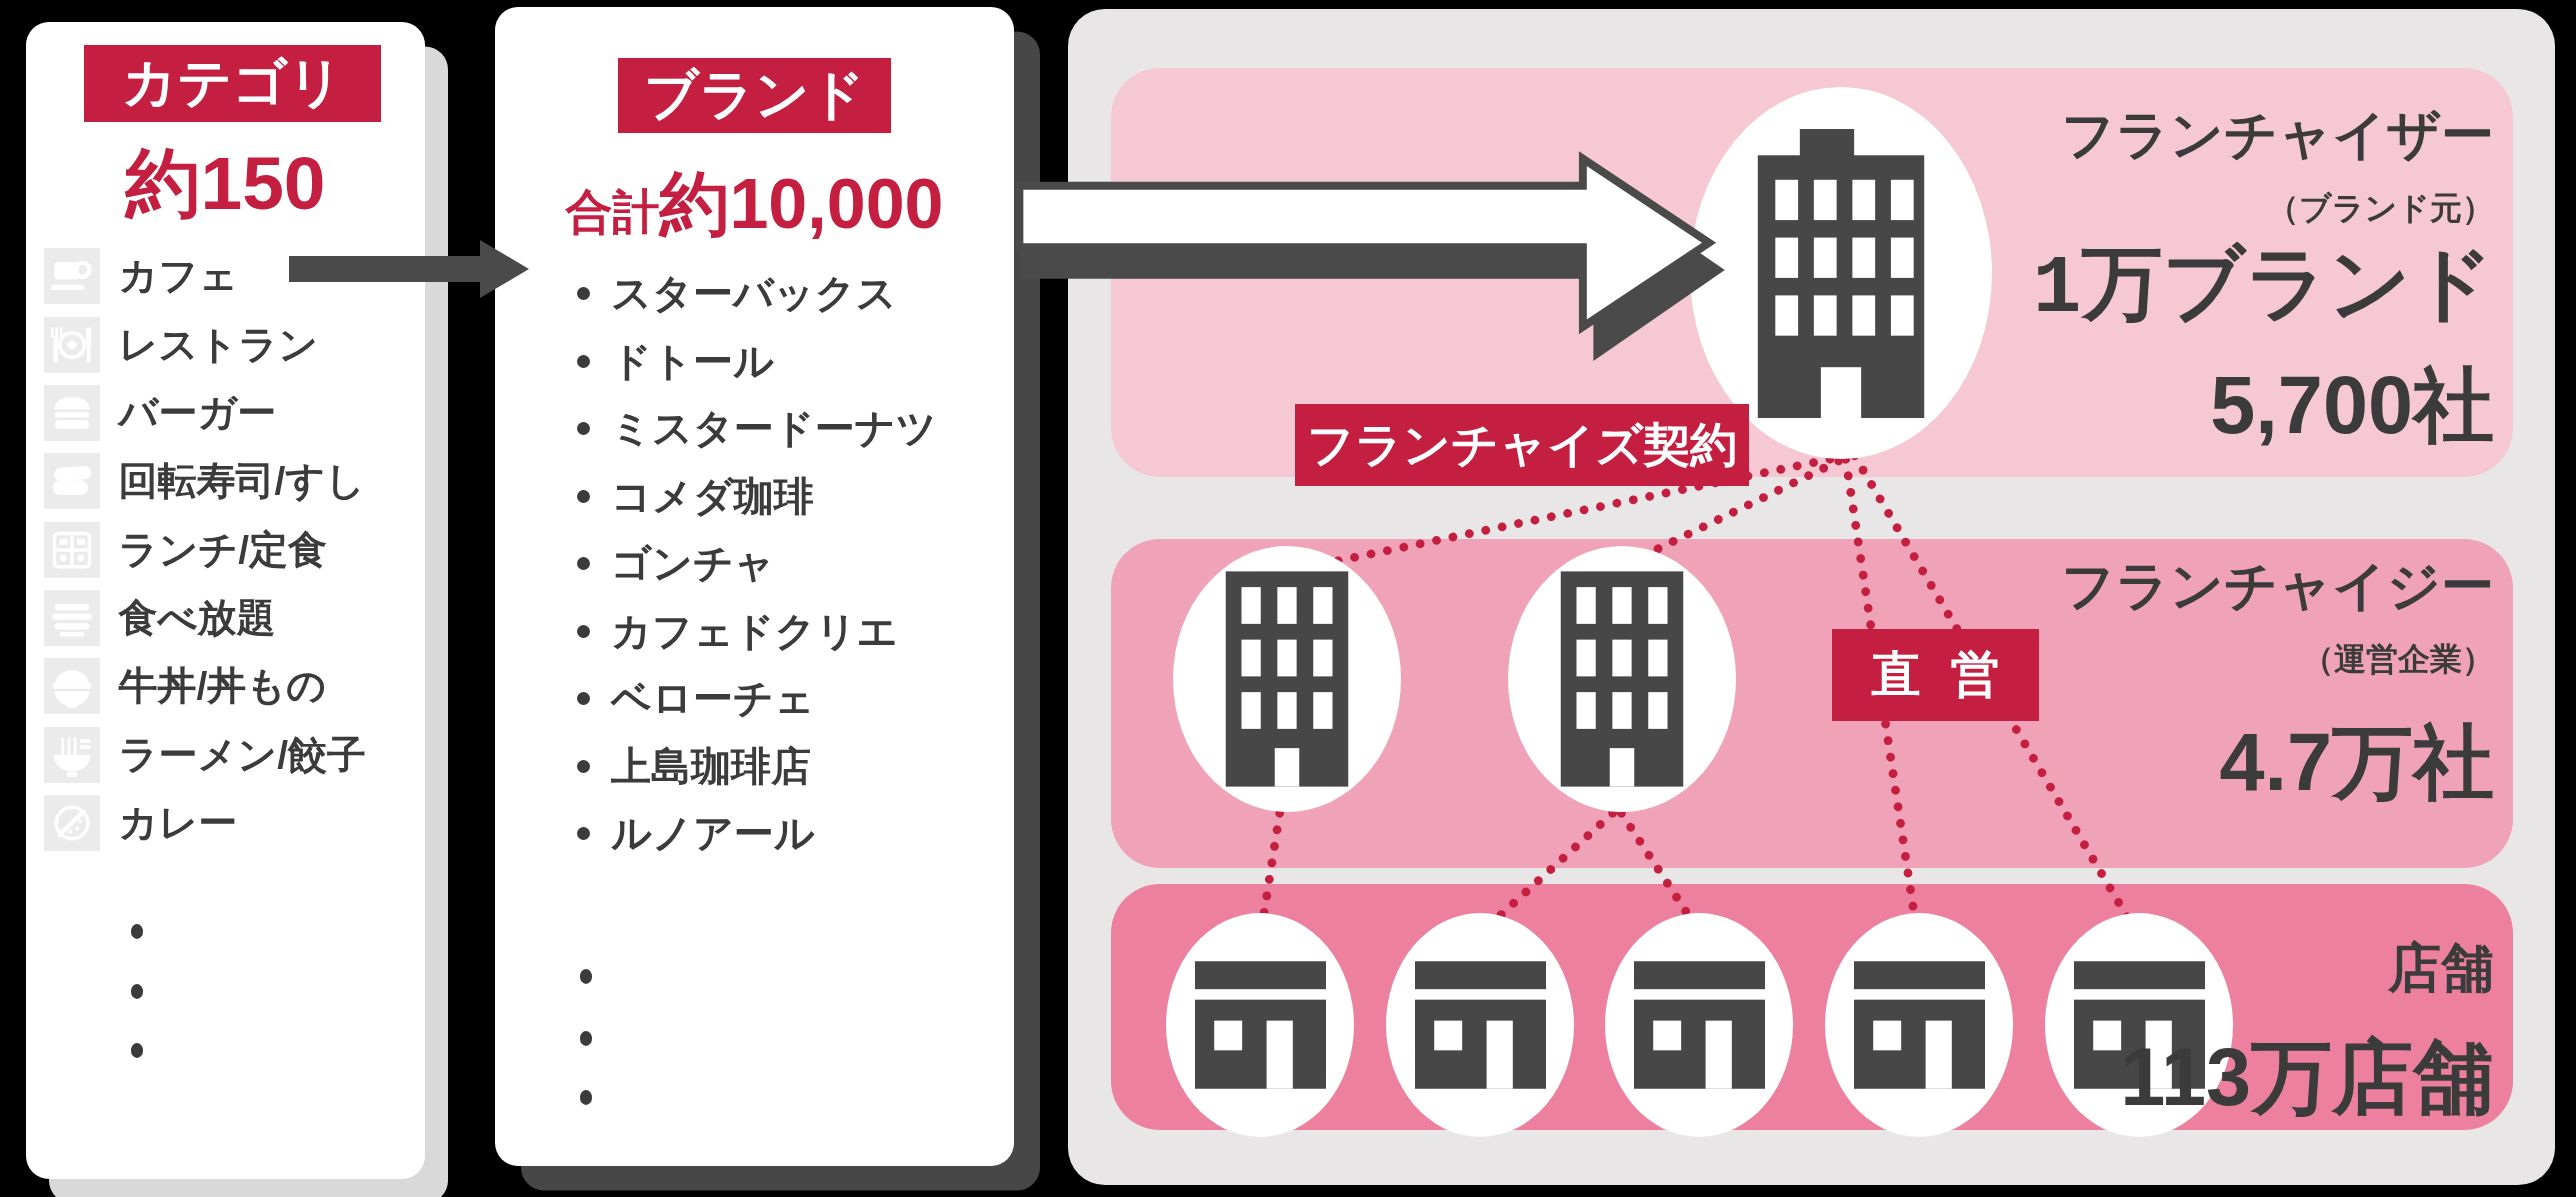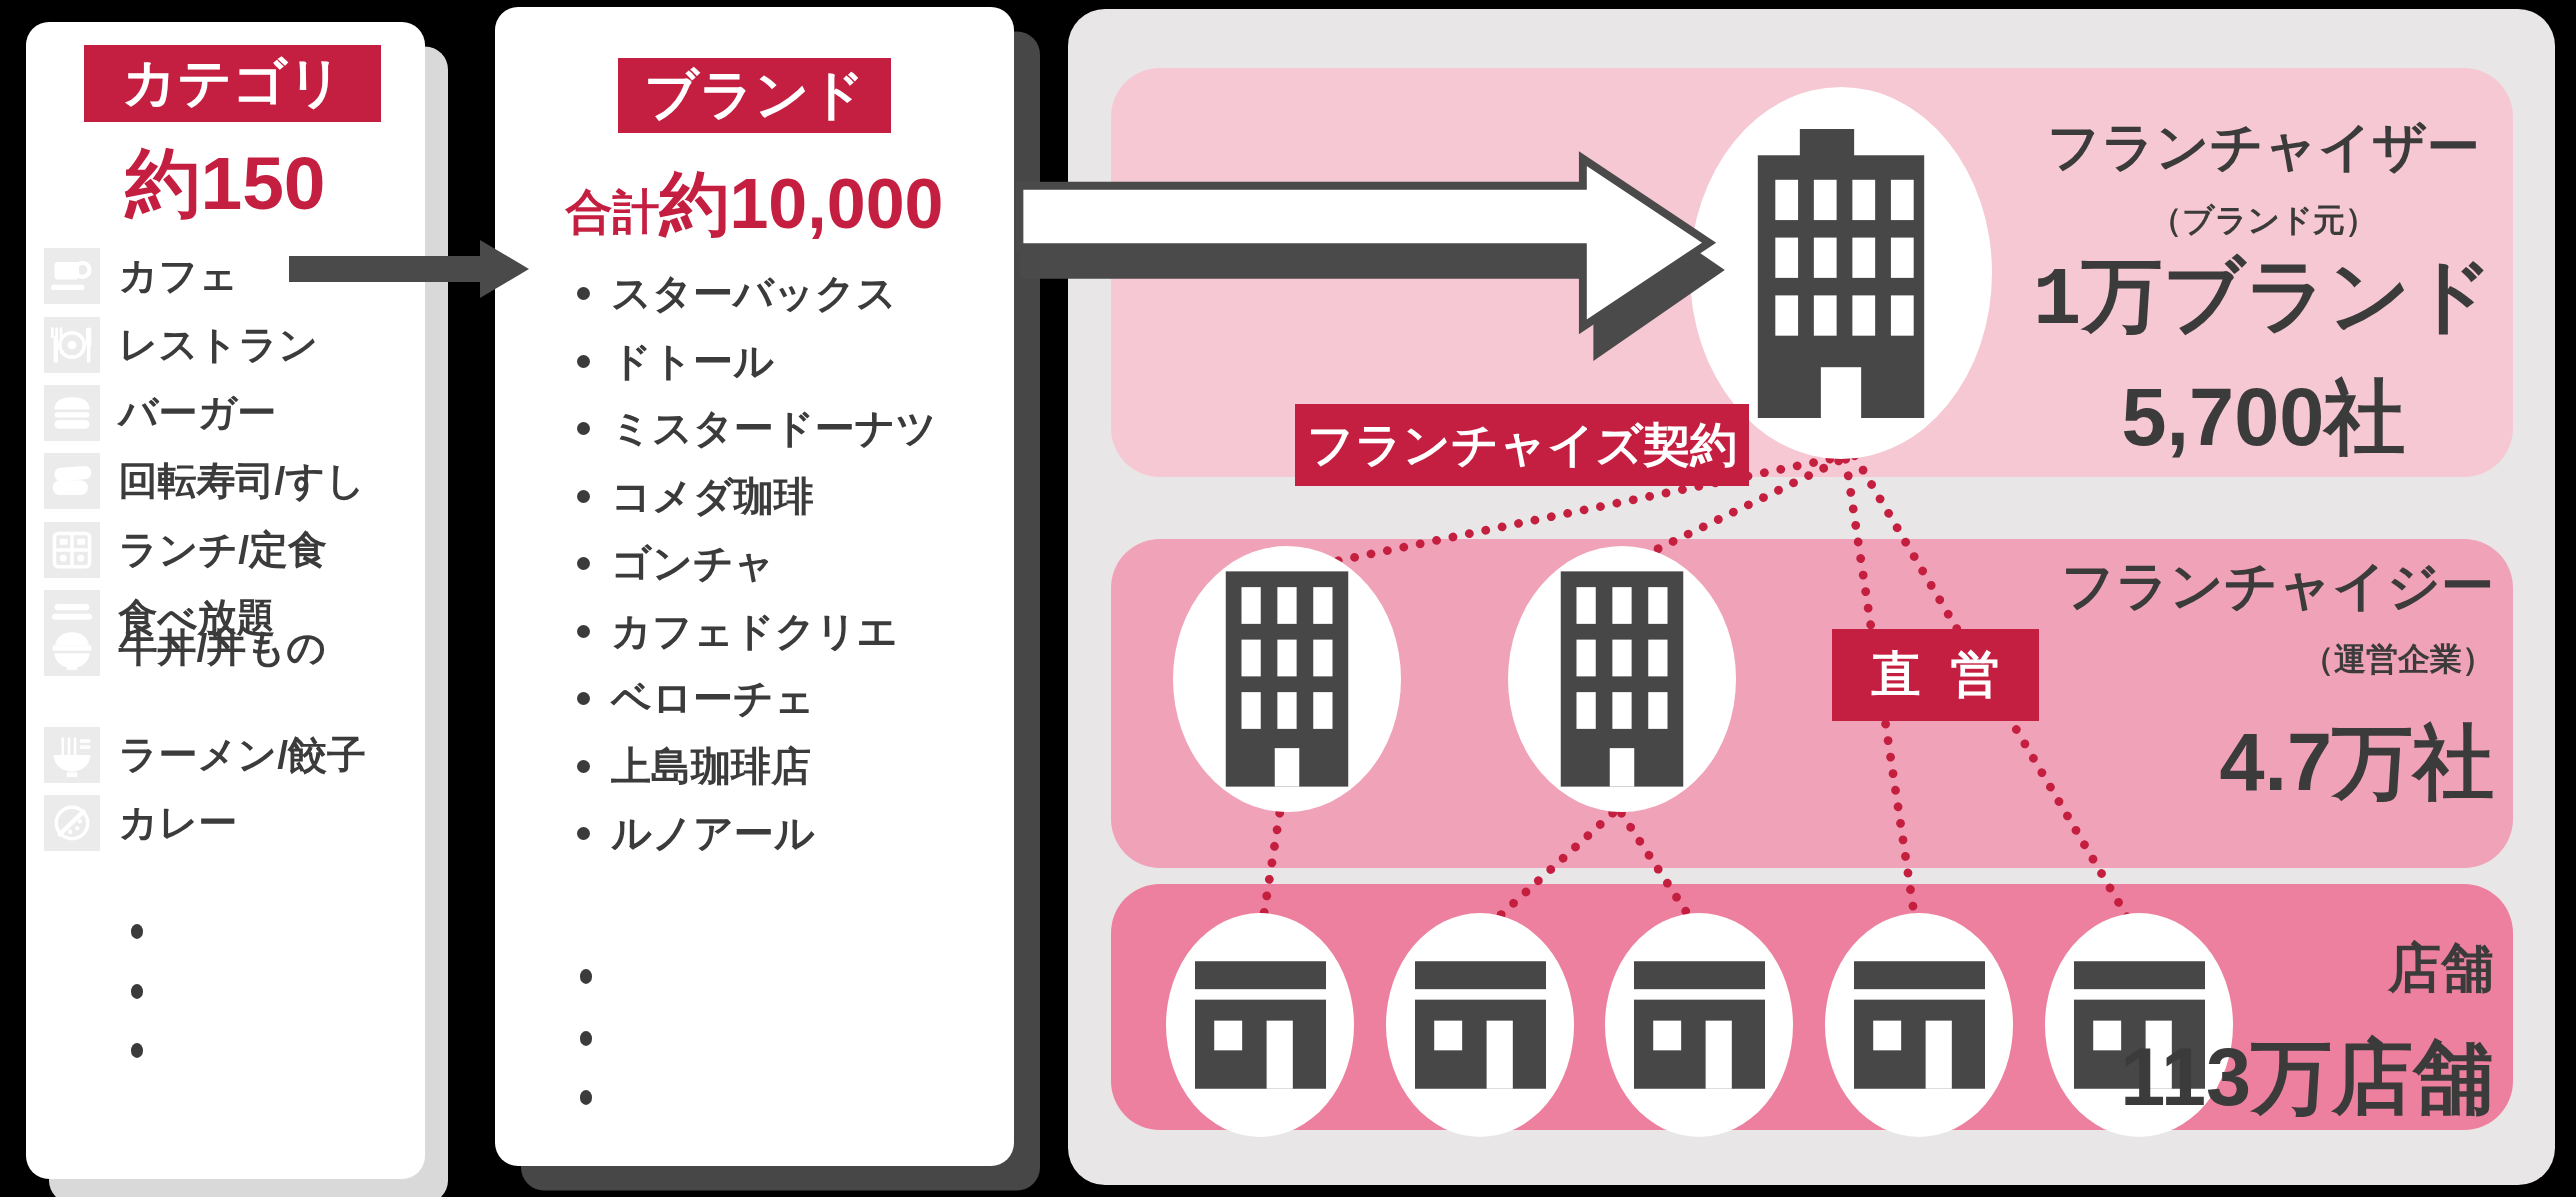--- a/index.html
+++ b/index.html
@@ -45,21 +45,21 @@
   .band-bottom{top:884px;height:246px;background:#ec809e;}
   .circle{position:absolute;background:#fff;border-radius:50%;display:flex;align-items:center;justify-content:center;}
   .circle svg{display:block;}
   .c-top{left:1690px;top:87px;width:302px;height:372px;}
   .c-mid{top:546px;width:228px;height:266px;}
   .c-bot{top:913px;width:188px;height:224px;}
   .rp-text{position:absolute;right:82px;text-align:right;color:#3b3b3b;font-weight:bold;}
   .rp-title{font-size:53px;line-height:63px;}
   .rp-sub{font-size:32px;line-height:39px;margin-top:23px;}
   .rp-big{font-size:81px;line-height:96px;}
-  .blk-franchiser{top:115px;text-align:center;}
+  .blk-franchiser{top:103px;}
   .blk-franchisee{top:554px;}
   .blk-stores{top:936px;}
   .lbl{
     position:absolute;background:#c41f40;color:#fff;font-weight:bold;
     display:flex;align-items:center;justify-content:center;z-index:6;
   }
   .lbl-contract{left:1295px;top:404px;width:454px;height:82px;font-size:47px;}
   .lbl-direct{left:1832px;top:629px;width:207px;height:92px;font-size:49px;letter-spacing:30px;text-indent:30px;}
   
   .svg-layer{position:absolute;left:0;top:0;z-index:2;pointer-events:none;}
@@ -145,21 +145,21 @@
           <span class="cat-icon">
             <svg width="56" height="56" viewBox="0 0 64 64">
               <rect x="12" y="16" width="40" height="7" rx="3.5" fill="#fff"></rect>
               <rect x="9" y="27" width="46" height="7" rx="3.5" fill="#fff"></rect>
               <rect x="12" y="38" width="40" height="7" rx="3.5" fill="#fff"></rect>
               <rect x="18" y="48" width="28" height="5" rx="2.5" fill="#fff"></rect>
             </svg>
           </span>
           <span class="cat-label">食べ放題</span>
         </div>
-        <div class="cat-row" style="top: 598px;">
+        <div class="cat-row" style="top: 636px;">
           <span class="cat-icon">
             <svg width="56" height="56" viewBox="0 0 64 64">
               <path d="M13,29 A19,15 0 0 1 51,29 Z" fill="#fff"></path>
               <rect x="10" y="29" width="44" height="6" fill="#fff"></rect>
               <path d="M12,38 A20,17 0 0 0 52,38 Z" fill="#fff"></path>
               <rect x="26" y="52" width="12" height="5" fill="#fff"></rect>
             </svg>
           </span>
           <span class="cat-label">牛丼/丼もの</span>
         </div>

